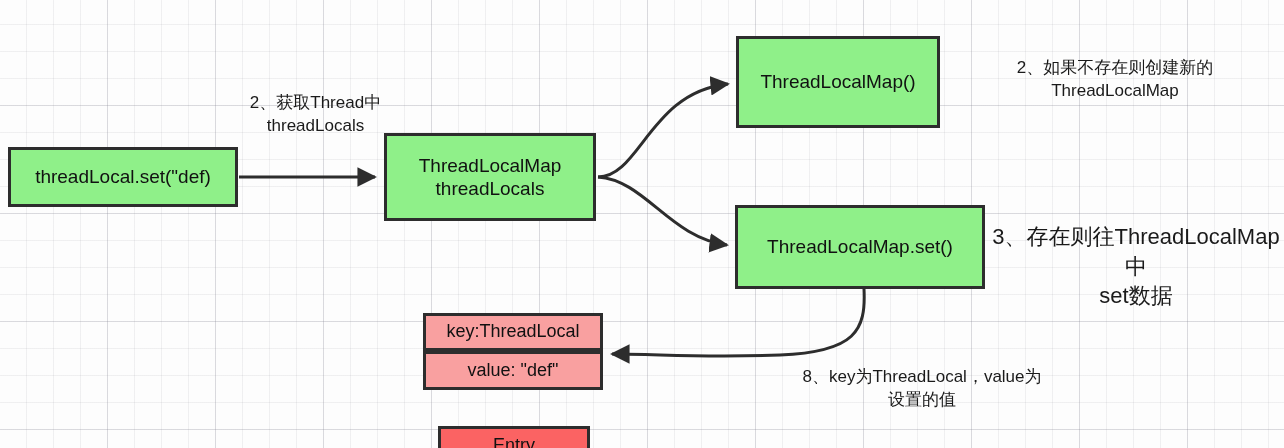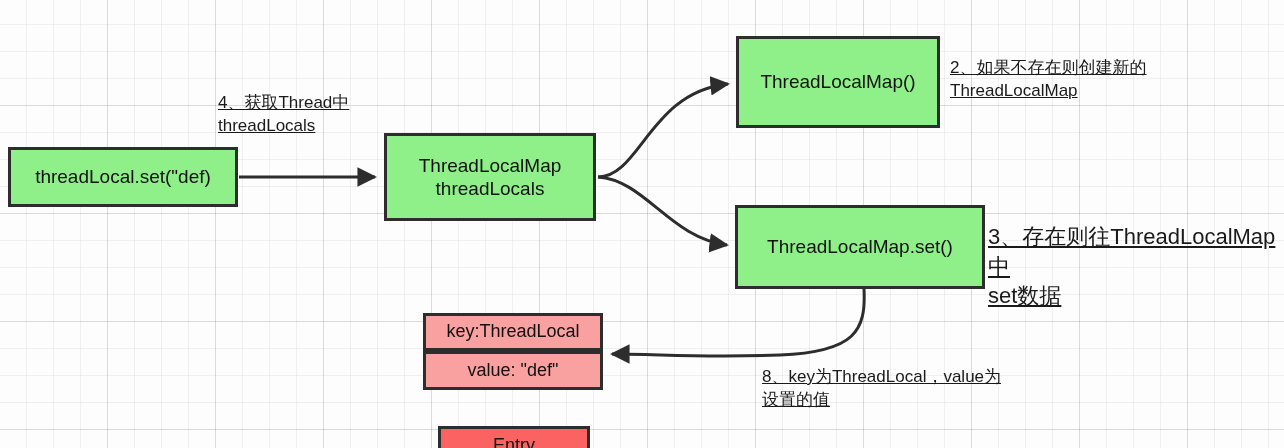--- a/index.html
+++ b/index.html
@@ -55,24 +55,24 @@
   }
   .cell-pink {
     background-color: #f9a0a0;
   }
   .cell-red {
     background-color: #fb6363;
     margin-top: 32px;
   }
   .label {
     position: absolute;
+    text-align: center;
     color: #1a1a1a;
     line-height: 1.35;
     white-space: pre-line;
-    text-decoration: underline;
   }
 
   
   #node-threadlocal-set {
     left: 8px; top: 147px; width: 230px; height: 60px;
     font-size: 19px;
   }
   #node-threadlocalmap-threadlocals {
     left: 384px; top: 133px; width: 212px; height: 88px;
     font-size: 19px;
@@ -144,21 +144,21 @@
   <div class="node node-green" id="node-threadlocalmap-ctor">ThreadLocalMap()</div>
 
   <div class="node node-green" id="node-threadlocalmap-set">ThreadLocalMap.set()</div>
 
   <div class="node cell-pink" id="entry-key-cell">key:ThreadLocal</div>
 
   <div class="node cell-pink" id="entry-value-cell">value: "def"</div>
 
   <div class="node cell-red" id="entry-label-cell">Entry</div>
 
-  <div class="label" id="label-step-1">4、获取Thread中
+  <div class="label" id="label-step-1">2、获取Thread中
 threadLocals</div>
 
   <div class="label" id="label-step-2">2、如果不存在则创建新的
 ThreadLocalMap</div>
 
   <div class="label" id="label-step-3">3、存在则往ThreadLocalMap中
 set数据</div>
 
   <div class="label" id="label-step-4">8、key为ThreadLocal，value为
 设置的值</div>

